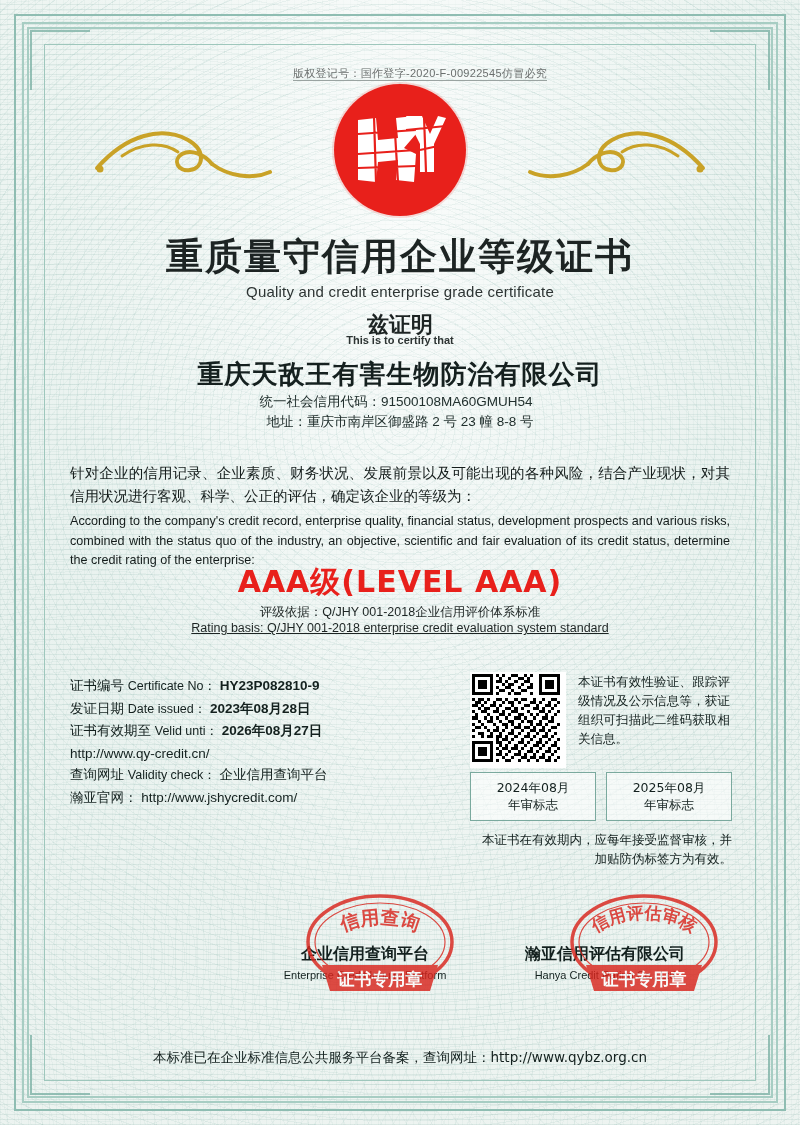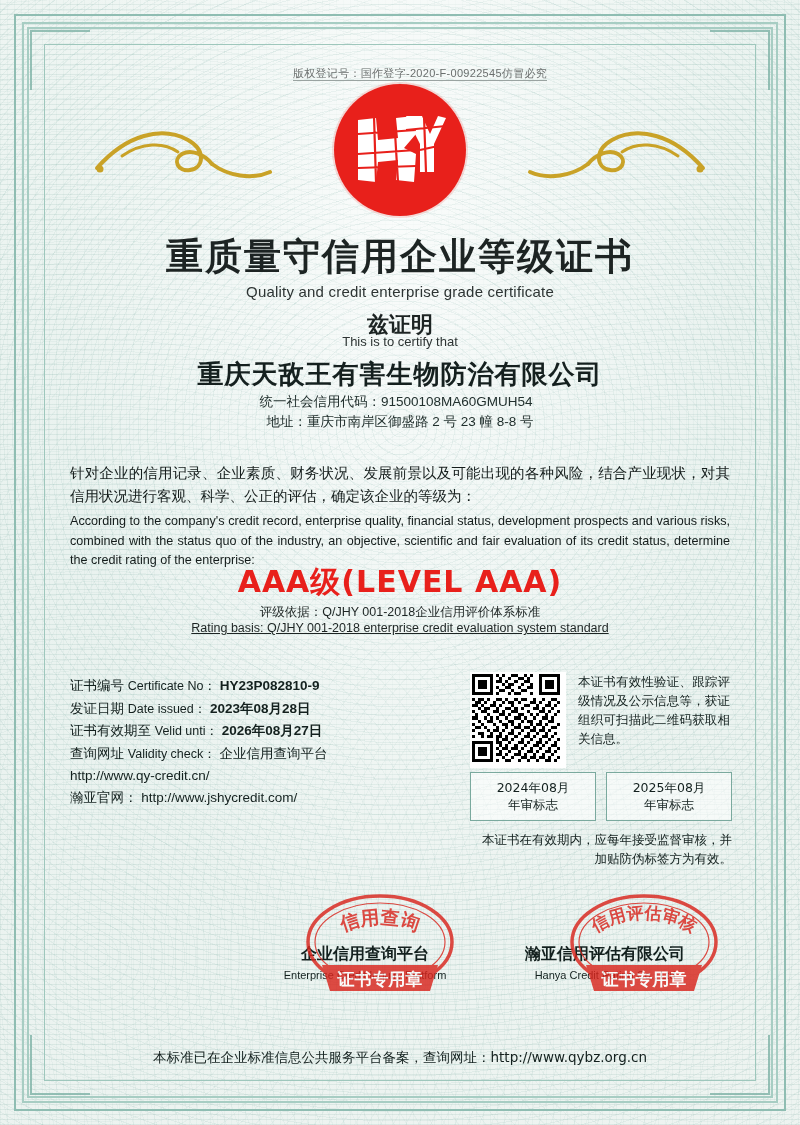--- a/index.html
+++ b/index.html
@@ -88,21 +88,21 @@
     position:absolute;top:283px;left:0;right:0;
     text-align:center;font-size:15px;color:#2d3433;letter-spacing:.2px;
   }
   .certify-zh{
     position:absolute;top:310px;left:0;right:0;text-align:center;
     font-size:22px;color:#1d2423;font-weight:bold;
     font-family:"DejaVu Sans","Liberation Sans",sans-serif;
   }
   .certify-en{
     position:absolute;top:334px;left:0;right:0;text-align:center;
-    font-size:13px;color:#2d3433;
+    font-size:11px;color:#2d3433;font-weight:bold;
   }
   .company{
     position:absolute;top:357px;left:0;right:0;text-align:center;
     font-size:26px;font-weight:bold;color:#15201f;letter-spacing:1px;
     font-family:"DejaVu Sans","Liberation Sans",sans-serif;
   }
   .code-line{
     position:absolute;top:393px;left:0;right:8px;text-align:center;
     font-size:13.5px;color:#22302e;
   }
@@ -276,26 +276,26 @@
       <span class="lbl-zh">发证日期</span>
       <span class="lbl-en">Date issued：</span>
       <span class="val">2023年08月28日</span>
     </div>
     <div class="row">
       <span class="lbl-zh">证书有效期至</span>
       <span class="lbl-en">Velid unti：</span>
       <span class="val">2026年08月27日</span>
     </div>
     <div class="row">
+      <span>http://www.qy-credit.cn/</span>
+    </div>
+    <div class="row">
       <span class="lbl-zh">查询网址</span>
       <span class="lbl-en">Validity check：</span>
       <span>企业信用查询平台</span>
-    </div>
-    <div class="row">
-      <span>http://www.qy-credit.cn/</span>
     </div>
     <div class="row">
       <span class="lbl-zh">瀚亚官网：</span>
       <span>http://www.jshycredit.com/</span>
     </div>
   </div>
 
   <div class="qr">
     <svg width="88" height="88" viewBox="0 0 29 29" shape-rendering="crispEdges">
       <rect width="29" height="29" fill="#ffffff"></rect>

